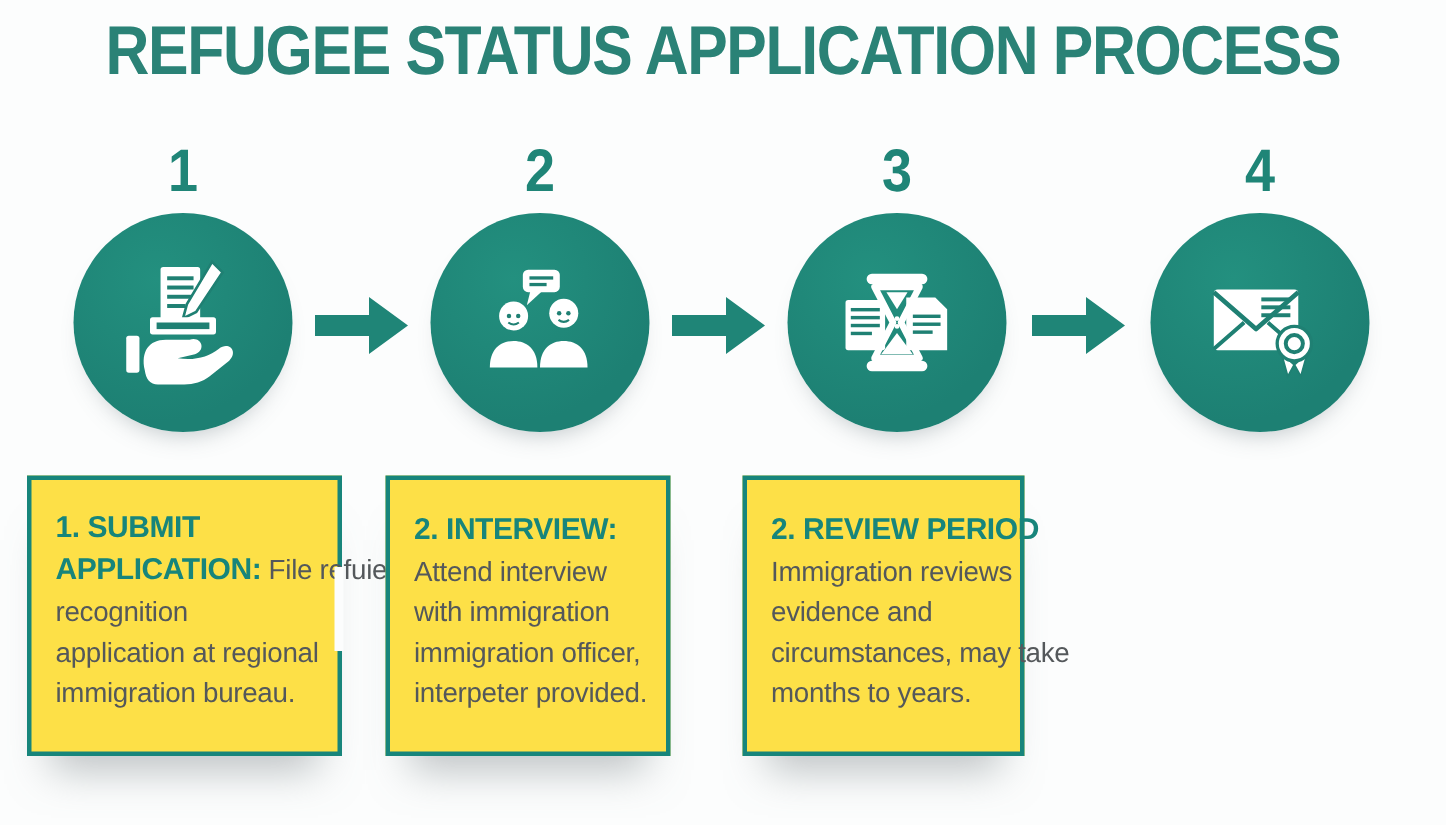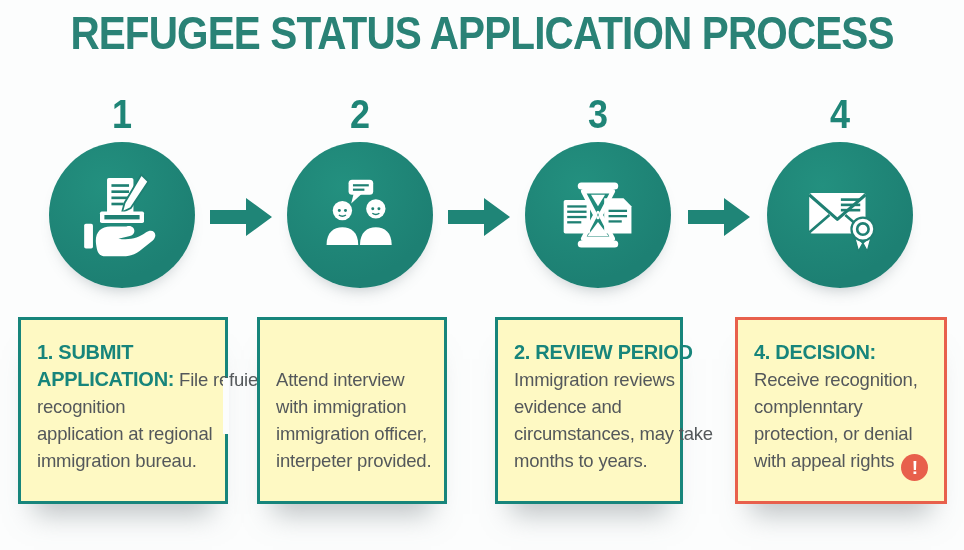--- a/index.html
+++ b/index.html
@@ -22,21 +22,21 @@
   .step-circle {
     width:146px; height:146px; border-radius:50%;
     background:radial-gradient(circle at 38% 30%, #23907f, #1d8073 70%);
     display:flex; align-items:center; justify-content:center;
     box-shadow:0 10px 16px -9px rgba(110,125,130,0.45);
   }
   .step-circle svg { width:88px; height:88px; }
   .arrow { position:absolute; top:198px; width:62px; height:38px; }
   .box {
     position:absolute; top:317px; height:187px; box-sizing:border-box;
-    border:3px solid #17857b; background:#fef9c3;
+    border:3px solid #17857b; background:#fde047;
     padding:19px 0 0 16px;
     box-shadow:0 26px 26px -16px rgba(125,135,140,0.5);
   }
   .box-1 { left:18px;  width:210px; }
   .box-2 { left:257px; width:190px; }
   .box-3 { left:495px; width:188px; }
   .box-4 { left:735px; width:212px; border-color:#e8604c; }
   .border-gap {
     position:absolute; right:-4px; top:58px; width:6px; height:56px;
     background:#fcfdfd;
@@ -169,36 +169,29 @@
   <div class="box box-1">
     <div class="border-gap"></div>
     <p class="boxtext"><span class="hd">1. SUBMIT
 APPLICATION:</span><span class="bd"> File refuiee
 recognition
 application at regional
 immigration bureau.</span></p>
   </div>
 
   <div class="box box-2">
-    <p class="boxtext"><span class="bd">
+    <p class="boxtext"><span class="hd">2. INTERVIEW:</span><span class="bd">
 Attend interview
 with immigration
 immigration officer,
 interpeter provided.</span></p>
   </div>
 
   <div class="box box-3">
     <p class="boxtext"><span class="hd">2. REVIEW PERIOD</span><span class="bd">
 Immigration reviews
 evidence and
 circumstances, may take
 months to years.</span></p>
   </div>
 
-  <div class="box box-4">
-    <p class="boxtext"><span class="hd">4. DECISION:</span><span class="bd">
-Receive recognition,
-complenntary
-protection, or denial
-with appeal rights</span><span class="warn">!</span></p>
-  </div>
 
 </div>
 
 </body></html>

